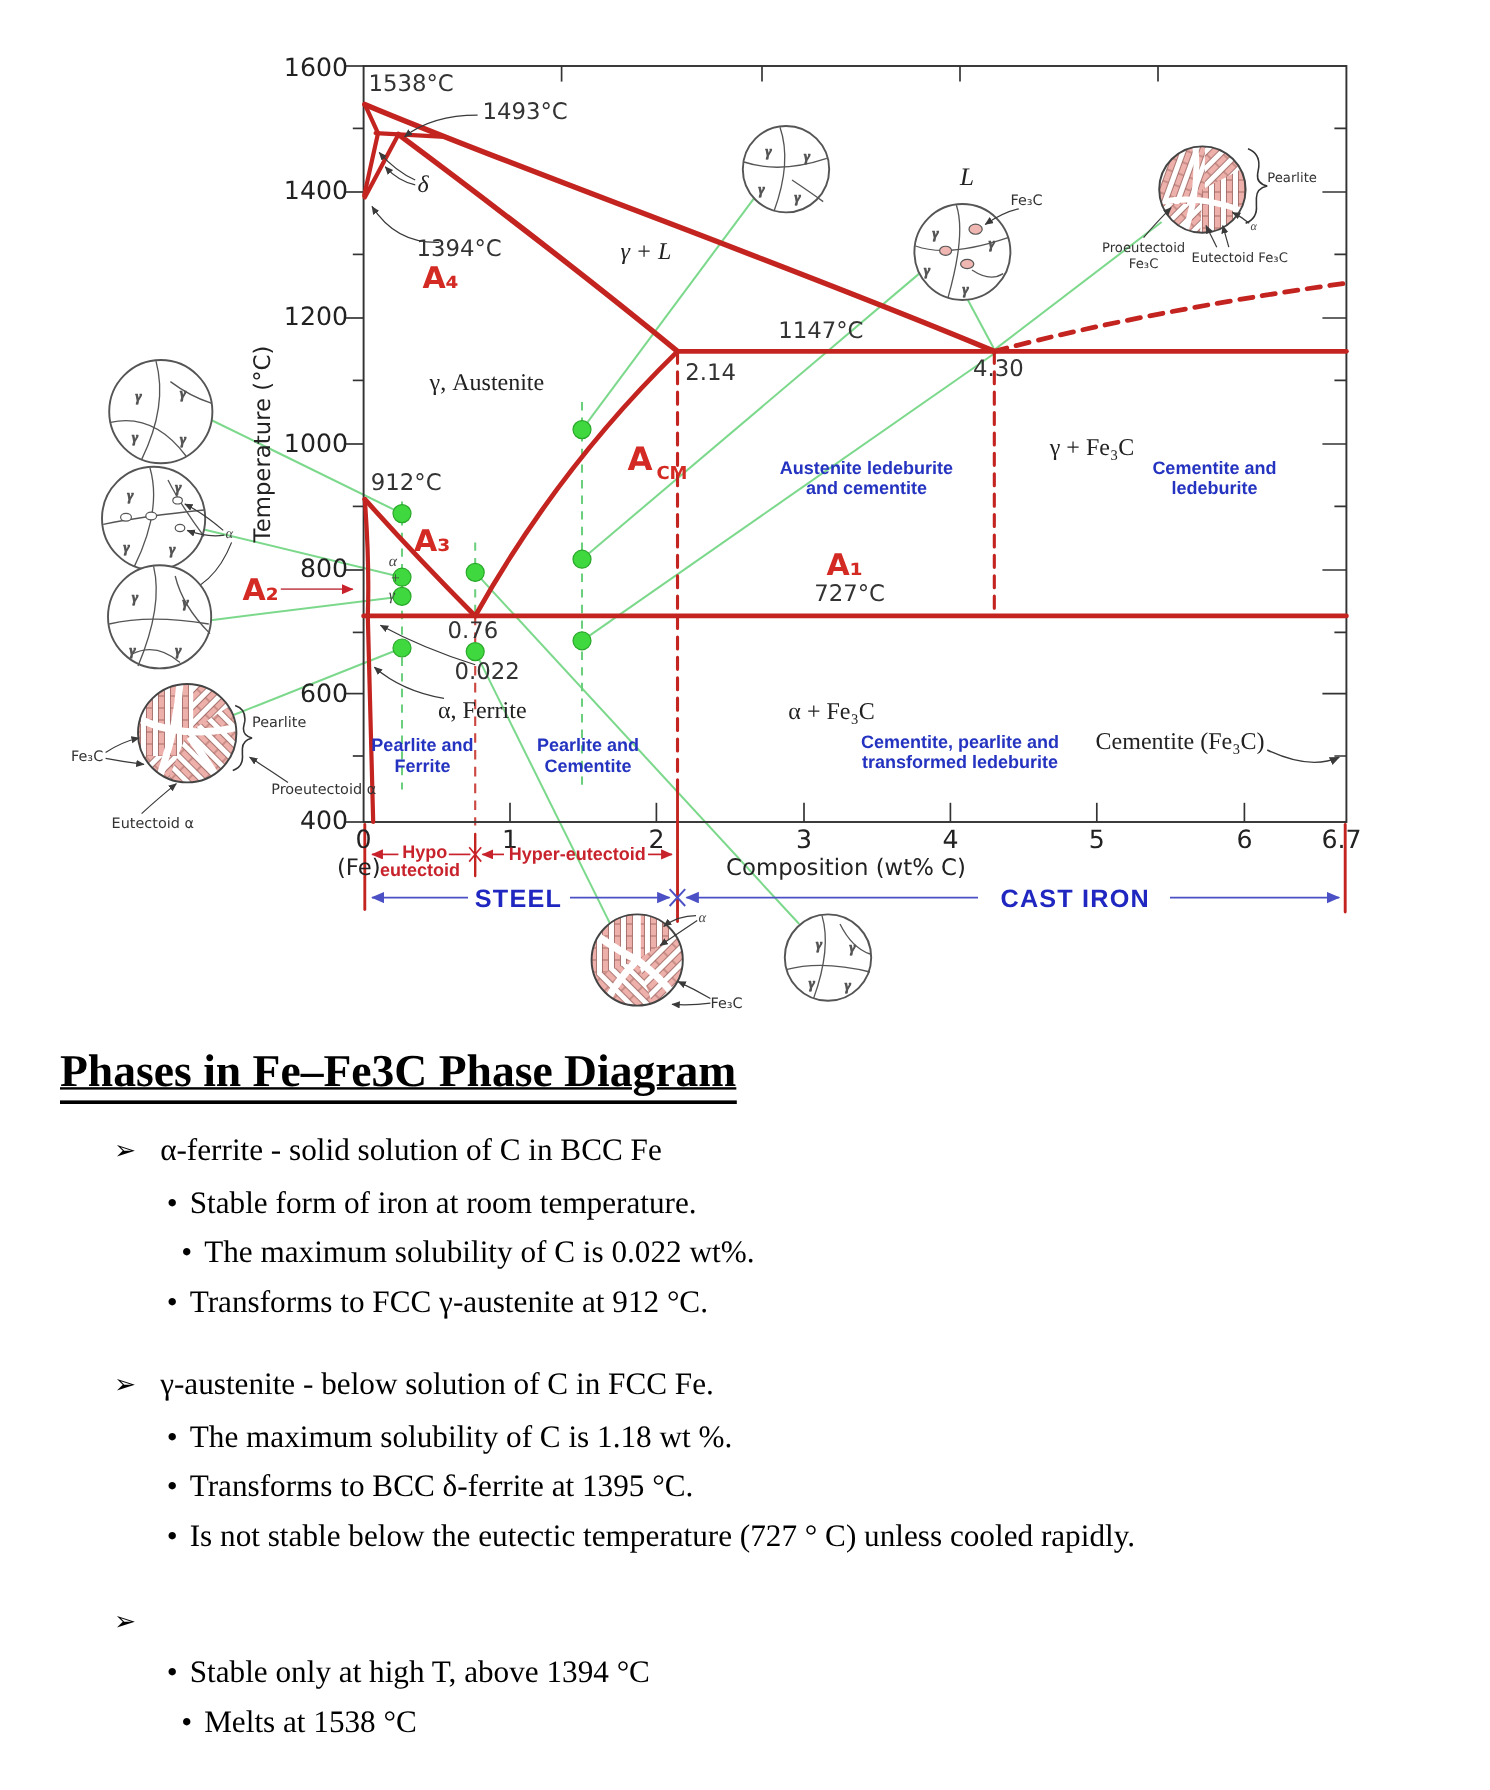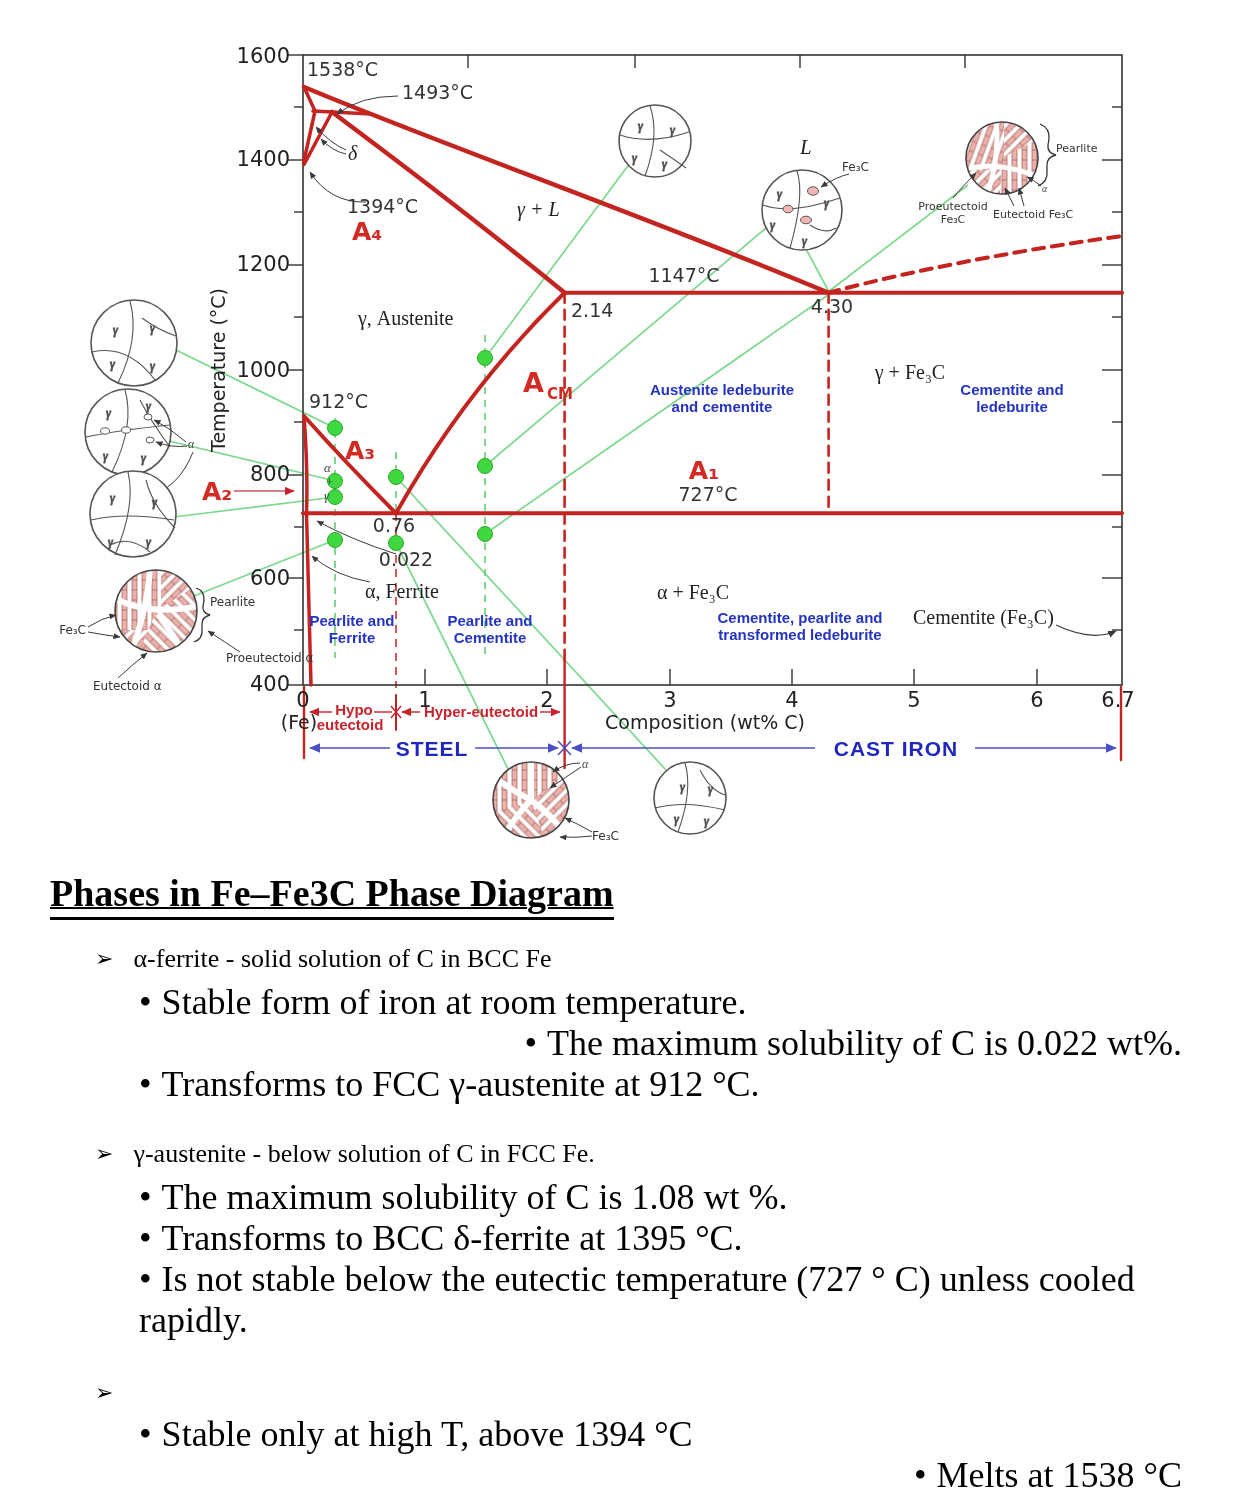--- a/index.html
+++ b/index.html
@@ -22,23 +22,23 @@
   
   .doc{position:absolute;left:0;top:872px;width:1242px;color:#000;}
   .titlewrap{margin-left:50px;}
   .title{display:inline-block;font-size:38px;font-weight:bold;line-height:1.15;
          text-decoration:underline;text-decoration-thickness:2px;border-bottom:3px solid #000;padding-bottom:1px;text-align:right;}
   .group{margin-left:95px;margin-right:60px;}
   .g1{margin-top:24px;} .g2{margin-top:34px;} .g3{margin-top:40px;}
   .ghead{display:flex;align-items:baseline;font-size:26px;}
   .gmark{font-family:"DejaVu Sans",sans-serif;font-size:22px;margin-right:20px;position:relative;top:-1px;}
   .bullets{margin-left:44px;margin-top:8px;}
-  .bullet{font-size:36px;line-height:41px;font-family:Liberation Serif, serif;}
+  .bullet{font-size:26px;line-height:41px;font-family:Liberation Serif, serif;}
   .bullet .bm{margin-right:10px;}
-  .bullet.indent2{margin-left:12px;text-align:right;}
+  .bullet.indent2{margin-left:12px;}
 </style>
 </head>
 <body>
 
 <div class="canvas">
 
   <div class="fig">
   <svg width="1242" height="878" viewBox="0 0 1242 878">
     <defs>
       <marker id="ah" markerWidth="9" markerHeight="8" refX="6.5" refY="3" orient="auto">
@@ -427,21 +427,21 @@
         <div class="bullet"><span class="bm">•</span><span>Transforms to FCC γ-austenite at 912 °C.</span></div>
       </div>
     </div>
 
     <div class="group g2">
       <div class="ghead">
         <span class="gmark">➢</span>
         <span>γ-austenite - below solution of C in FCC Fe.</span>
       </div>
       <div class="bullets">
-        <div class="bullet"><span class="bm">•</span><span>The maximum solubility of C is 1.08 wt %.</span></div>
+        <div class="bullet"><span class="bm">•</span><span>The maximum solubility of C is 1.18 wt %.</span></div>
         <div class="bullet"><span class="bm">•</span><span>Transforms to BCC δ-ferrite at 1395 °C.</span></div>
         <div class="bullet"><span class="bm">•</span><span>Is not stable below the eutectic temperature (727 ° C) unless cooled rapidly.</span></div>
       </div>
     </div>
 
     <div class="group g3">
       <div class="ghead">
         <span class="gmark">➢</span>
       </div>
       <div class="bullets">

